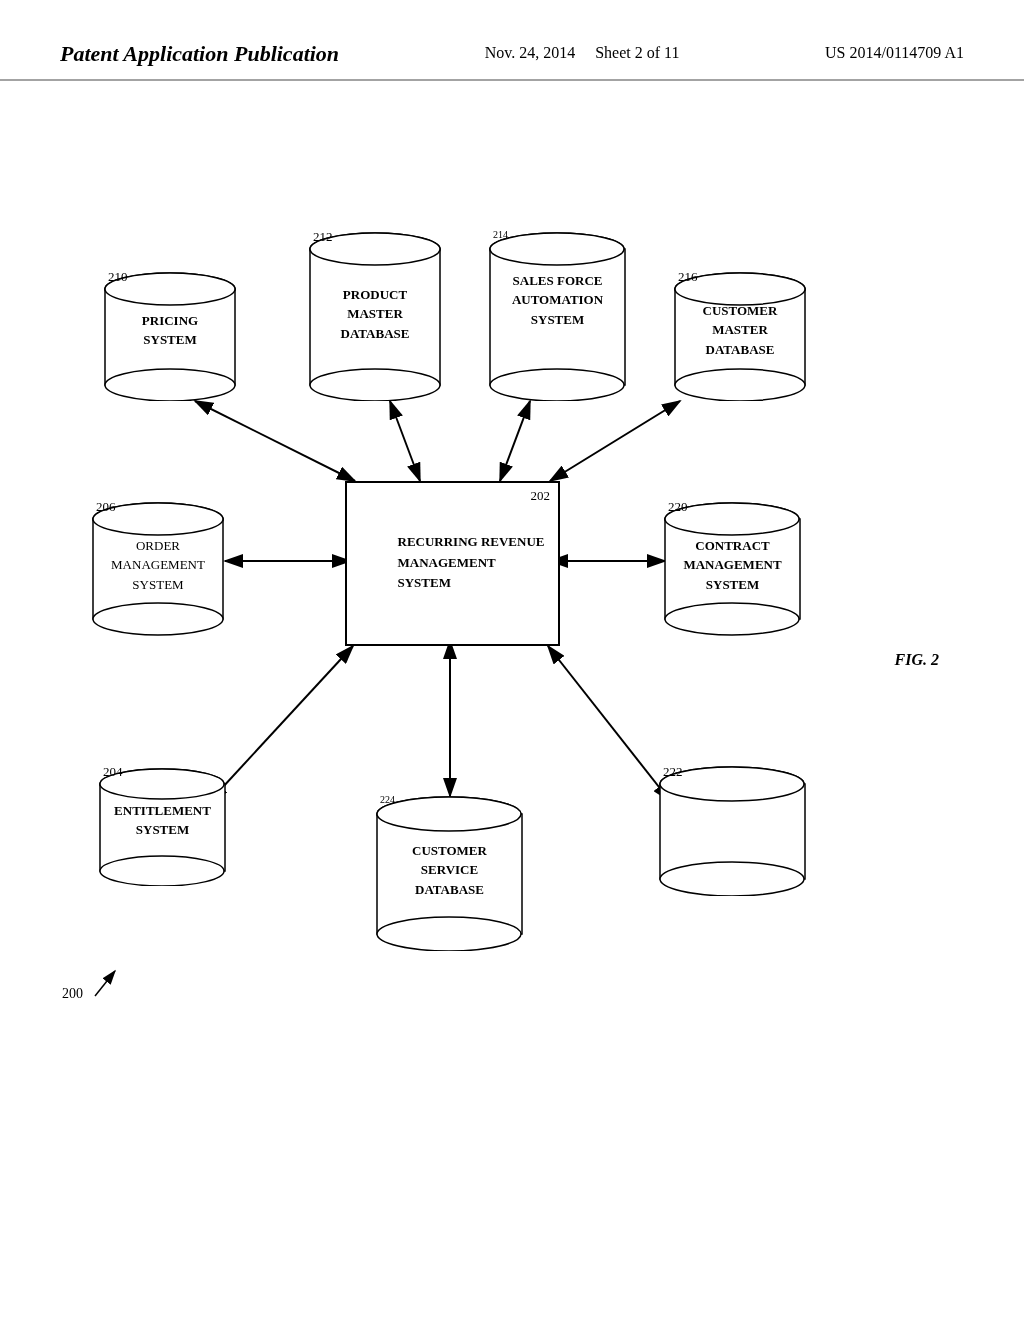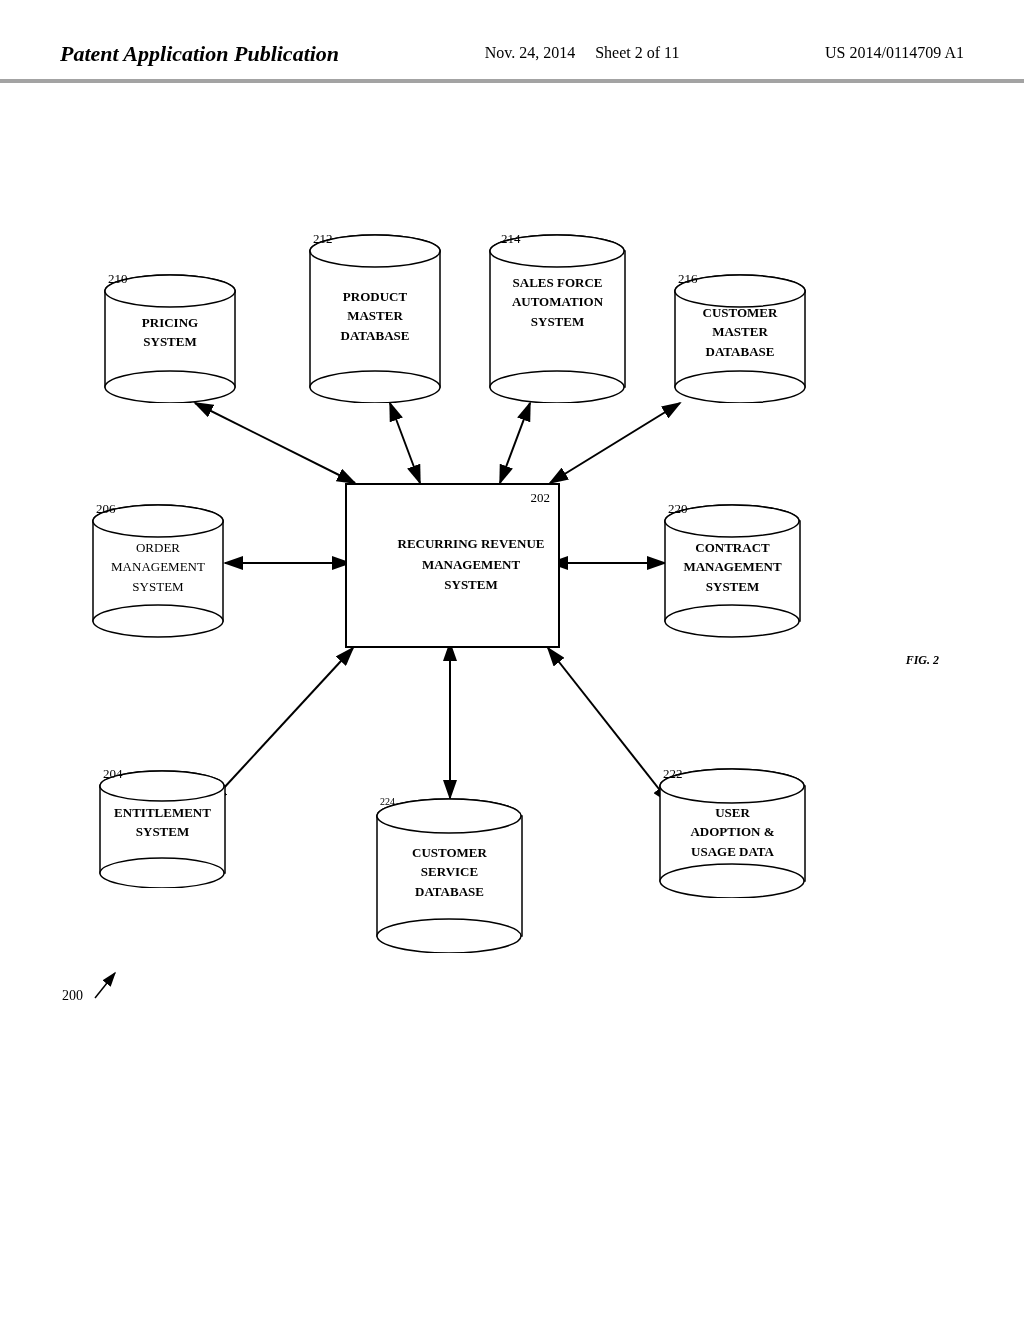--- a/index.html
+++ b/index.html
@@ -11,21 +11,21 @@
       overflow: hidden;
       position: relative;
     }
 
     
     .header {
       display: flex;
       justify-content: space-between;
       align-items: flex-start;
       padding: 40px 60px 0 60px;
-      border-bottom: 4px solid #a3a3a3;
+      border-bottom: 2px solid #a3a3a3;
       padding-bottom: 10px;
     }
     .header-left {
       font-size: 22px;
       font-weight: bold;
       font-style: italic;
       line-height: 1.3;
     }
     .header-center {
       font-size: 16px;
@@ -57,21 +57,21 @@
       text-align: center;
       font-size: 13px;
       font-weight: bold;
       line-height: 1.5;
       background: #fff;
     }
 
     
     .fig-label {
       position: absolute;
-      font-size: 12px;
+      font-size: 16px;
       font-style: italic;
       font-weight: bold;
     }
 
     
     .ref-num {
       position: absolute;
       font-size: 14px;
     }
 
@@ -155,36 +155,36 @@
   </div>
 
   <div style="position:absolute; left:485px; top:130px; width:145px;">
     <svg width="145" height="170" viewBox="0 0 145 170">
       <ellipse cx="72" cy="18" rx="67" ry="16" fill="white" stroke="#000" stroke-width="1.5"></ellipse>
       <rect x="5" y="18" width="135" height="136" fill="white" stroke="#000" stroke-width="1.5"></rect>
       <ellipse cx="72" cy="154" rx="67" ry="16" fill="white" stroke="#000" stroke-width="1.5"></ellipse>
       <ellipse cx="72" cy="18" rx="67" ry="16" fill="white" stroke="#000" stroke-width="1.5"></ellipse>
     </svg>
     <div style="position:absolute;top:40px;left:0;width:145px;text-align:center;font-size:13px;font-weight:bold;line-height:1.5;">SALES FORCE<br>AUTOMATION<br>SYSTEM</div>
-    <div style="position:absolute;top:-2px;left:16px;font-size:13px;">214</div>
+    <div style="position:absolute;top:-2px;left:8px;font-size:10px;">214</div>
   </div>
 
   <div style="position:absolute; left:670px; top:170px; width:140px;">
     <svg width="140" height="130" viewBox="0 0 140 130">
       <ellipse cx="70" cy="18" rx="65" ry="16" fill="white" stroke="#000" stroke-width="1.5"></ellipse>
       <rect x="5" y="18" width="130" height="96" fill="white" stroke="#000" stroke-width="1.5"></rect>
       <ellipse cx="70" cy="114" rx="65" ry="16" fill="white" stroke="#000" stroke-width="1.5"></ellipse>
       <ellipse cx="70" cy="18" rx="65" ry="16" fill="white" stroke="#000" stroke-width="1.5"></ellipse>
     </svg>
     <div style="position:absolute;top:30px;left:0;width:140px;text-align:center;font-size:13px;font-weight:bold;line-height:1.5;">CUSTOMER<br>MASTER<br>DATABASE</div>
     <div style="position:absolute;top:-2px;left:8px;font-size:13px;">216</div>
   </div>
 
   <div class="rect-box" style="left:345px;top:380px;width:215px;height:165px;">
-    <div style="font-size:13px;font-weight:bold;line-height:1.6;text-align:center;margin-left:37px;">RECURRING REVENUE<br>MANAGEMENT<br>SYSTEM</div>
+    <div style="font-size:13px;font-weight:bold;line-height:1.6;text-align:left;margin-left:37px;">RECURRING REVENUE<br>MANAGEMENT<br>SYSTEM</div>
     <div style="position:absolute;top:3px;right:8px;font-size:13px;font-weight:normal;">202</div>
   </div>
 
   <div style="position:absolute; left:88px; top:400px; width:140px;">
     <svg width="140" height="135" viewBox="0 0 140 135">
       <ellipse cx="70" cy="18" rx="65" ry="16" fill="white" stroke="#000" stroke-width="1.5"></ellipse>
       <rect x="5" y="18" width="130" height="100" fill="white" stroke="#000" stroke-width="1.5"></rect>
       <ellipse cx="70" cy="118" rx="65" ry="16" fill="white" stroke="#000" stroke-width="1.5"></ellipse>
       <ellipse cx="70" cy="18" rx="65" ry="16" fill="white" stroke="#000" stroke-width="1.5"></ellipse>
     </svg>
@@ -225,21 +225,20 @@
     <div style="position:absolute;top:-2px;left:8px;font-size:10px;">224</div>
   </div>
 
   <div style="position:absolute; left:655px; top:665px; width:155px;">
     <svg width="155" height="130" viewBox="0 0 155 130">
       <ellipse cx="77" cy="18" rx="72" ry="17" fill="white" stroke="#000" stroke-width="1.5"></ellipse>
       <rect x="5" y="18" width="145" height="95" fill="white" stroke="#000" stroke-width="1.5"></rect>
       <ellipse cx="77" cy="113" rx="72" ry="17" fill="white" stroke="#000" stroke-width="1.5"></ellipse>
       <ellipse cx="77" cy="18" rx="72" ry="17" fill="white" stroke="#000" stroke-width="1.5"></ellipse>
     </svg>
-    <div style="position:absolute;top:35px;left:0;width:155px;text-align:center;font-size:13px;font-weight:bold;line-height:1.5;">USER<br>ADOPTION &amp;<br>USAGE DATA</div>
     <div style="position:absolute;top:-2px;left:8px;font-size:13px;">222</div>
   </div>
 
   <div class="fig-label" style="right:85px; top:550px;">
     <span>FIG. 2</span>
   </div>
 
   <div class="ref-num" style="left:62px; top:885px;">
     <span>200</span>
   </div>

